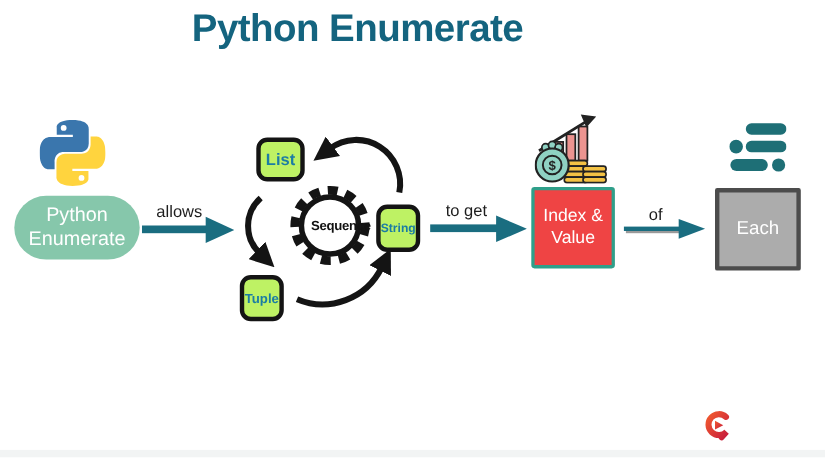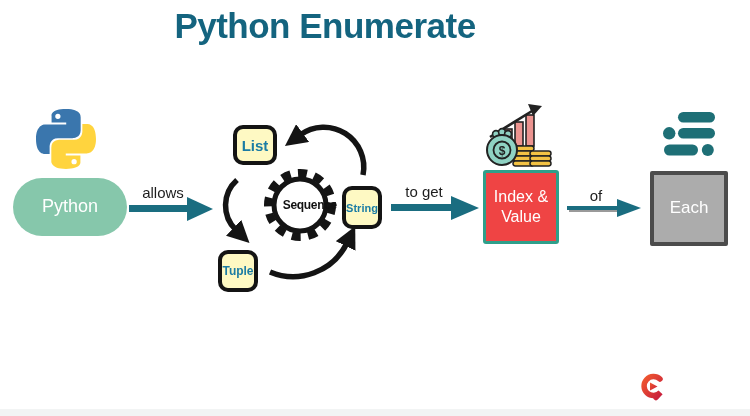--- a/index.html
+++ b/index.html
@@ -18,21 +18,21 @@
   .pill{
     left:13px;top:178px;width:114px;height:58px;border-radius:29px;
     background:#86C7AB;color:#ffffff;
     display:flex;flex-direction:column;align-items:center;justify-content:center;
     font-size:18px;line-height:1.22;
   }
   
   .flow-label{font-size:15px;color:#1d1d1d;text-align:center;}
   
   .node-box{
-    background:#fef9c3;border:4px solid #141414;border-radius:10px;
+    background:#bef264;border:4px solid #141414;border-radius:10px;
     display:flex;align-items:center;justify-content:center;
     font-weight:bold;color:#1B7CA4;z-index:3;
   }
   .gear-label{
     left:263px;top:198px;width:74px;text-align:right;
     font-size:12px;font-weight:bold;color:#111;z-index:3;letter-spacing:-0.3px;
   }
   
   .result-box{
     left:483px;top:170px;width:70px;height:68px;
@@ -64,20 +64,21 @@
 
 <div class="abs" style="left:36px;top:106px;width:60px;height:66px;z-index:2">
   <svg width="60" height="66" viewBox="0 0 110 110" aria-hidden="true">
     <path fill="#3A76AD" d="M54.92 0C26.8 0 28.55 12.19 28.55 12.19l.03 12.63h26.84v3.79H17.93S0 26.57 0 54.97c0 28.4 15.65 27.39 15.65 27.39h9.34V69.2s-.5-15.65 15.4-15.65h26.62s14.9.24 14.9-14.4V15.03S84.16 0 54.92 0zM40.12 8.49a4.83 4.83 0 1 1 0 9.66 4.83 4.83 0 0 1 0-9.66z"></path>
     <path fill="#FFD43E" d="M55.06 109.98c28.12 0 26.37-12.19 26.37-12.19l-.03-12.63H54.56v-3.79h37.49s17.93 2.03 17.93-26.37c0-28.4-15.65-27.39-15.65-27.39h-9.34v13.16s.5 15.65-15.4 15.65H42.97s-14.9-.24-14.9 14.4v24.13s-2.26 15.03 26.99 15.03zm14.8-8.49a4.83 4.83 0 1 1 0-9.66 4.83 4.83 0 0 1 0 9.66z"></path>
   </svg>
 </div>
 
 <div class="abs pill">
   <span>Python</span>
+  <span>Enumerate</span>
 </div>
 
 <div class="abs flow-label" style="left:132px;top:184px;width:62px">allows</div>
 <div class="abs" style="left:129px;top:196px">
   <svg width="84" height="26" viewBox="0 0 84 26" aria-hidden="true">
     <rect x="0" y="9" width="62" height="7" fill="#1A6D80"></rect>
     <polygon points="58,1 84,13 58,25" fill="#1A6D80"></polygon>
   </svg>
 </div>
 

